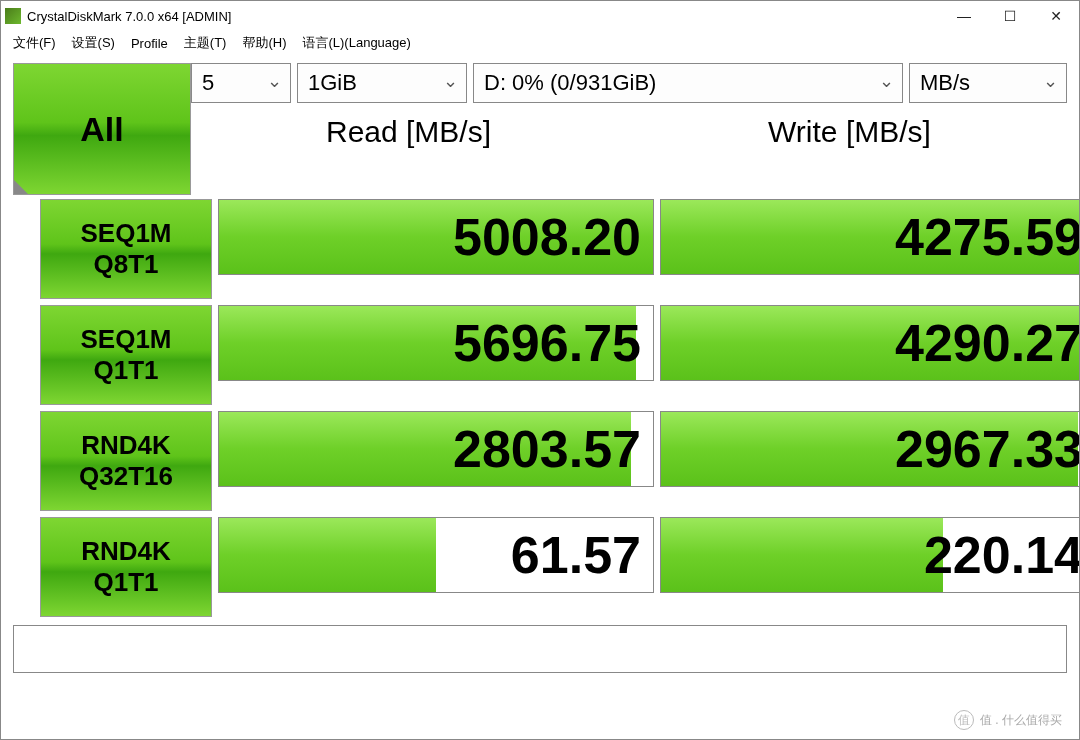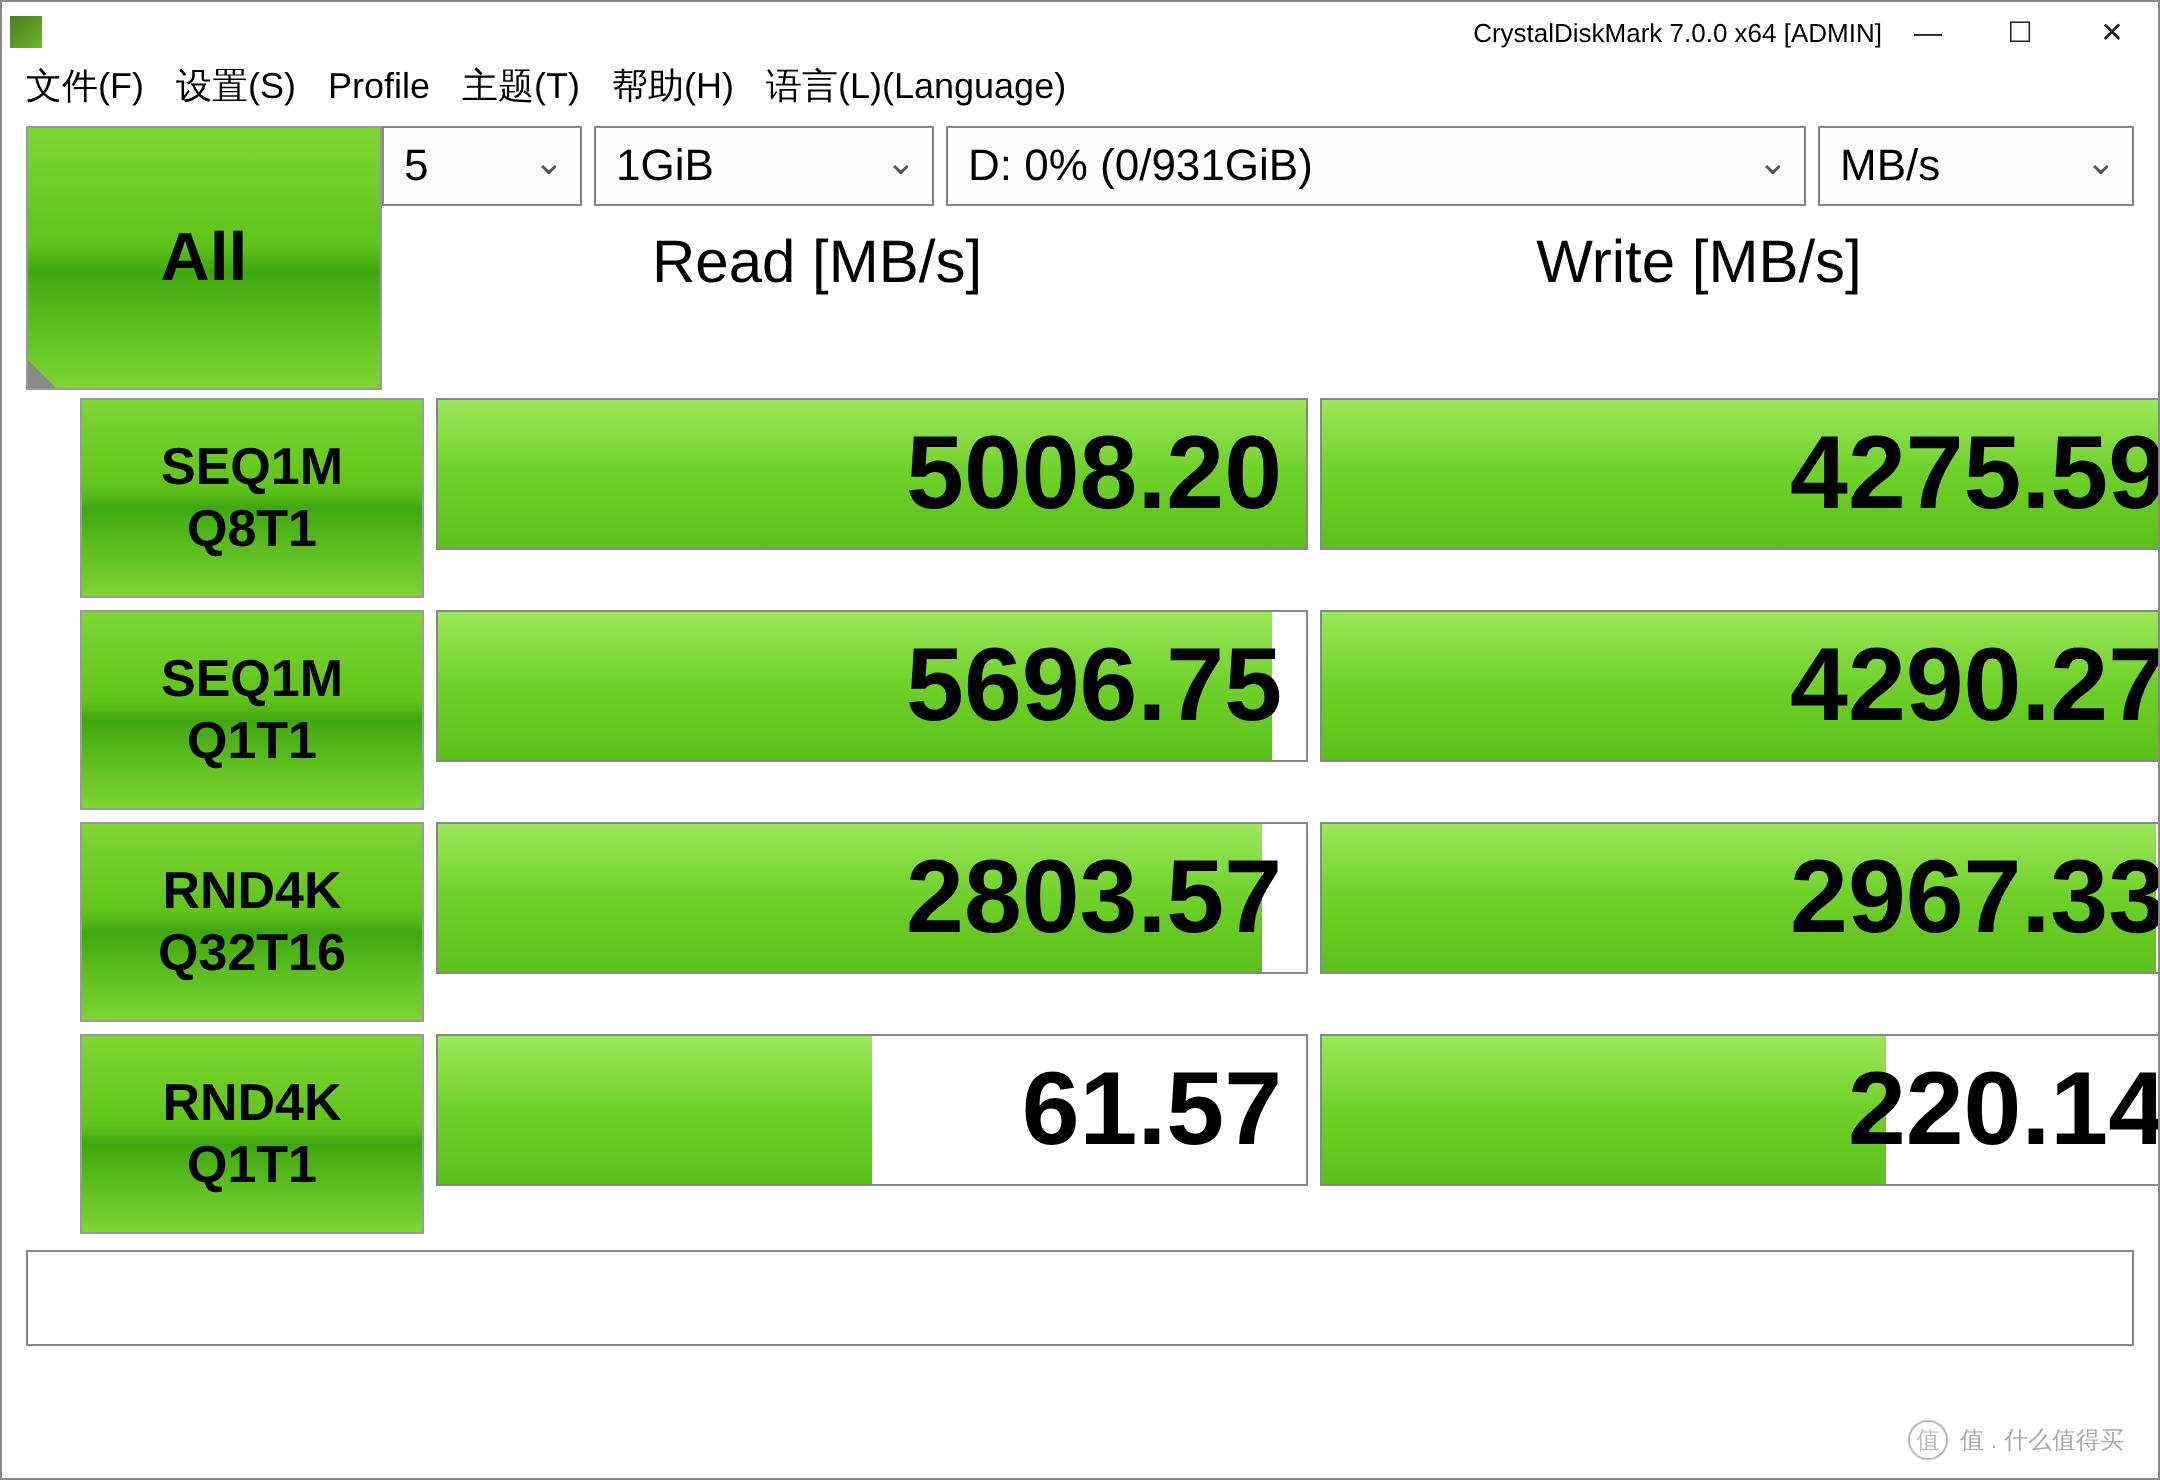--- a/index.html
+++ b/index.html
@@ -18,35 +18,35 @@
       padding: 0 0 0 4px;
       background: #fff;
       font-size: 13px;
     }
     .titlebar .icon-sq {
       width: 16px; height: 16px;
       background: linear-gradient(135deg, #4a7c1a 0%, #6db82e 100%);
       margin-right: 6px;
       display: inline-block;
     }
-    .titlebar .title-text { flex: 1; color: #000; text-align: right; }
+    .titlebar .title-text { flex: 1; color: #000; }
     .win-controls { display: flex; }
     .win-btn {
       width: 46px; height: 30px;
       display: flex; align-items: center; justify-content: center;
       font-size: 14px; color: #222;
       font-family: Arial, sans-serif;
     }
 
     .menubar {
       height: 24px;
       display: flex;
       align-items: center;
       padding: 0 6px;
-      font-size: 18px;
+      font-size: 13px;
       gap: 4px;
       text-align: center;
     }
     .menubar .menu-item { padding: 2px 6px; }
 
     .content {
       padding: 8px 12px 12px 12px;
     }
 
     .all-btn {

